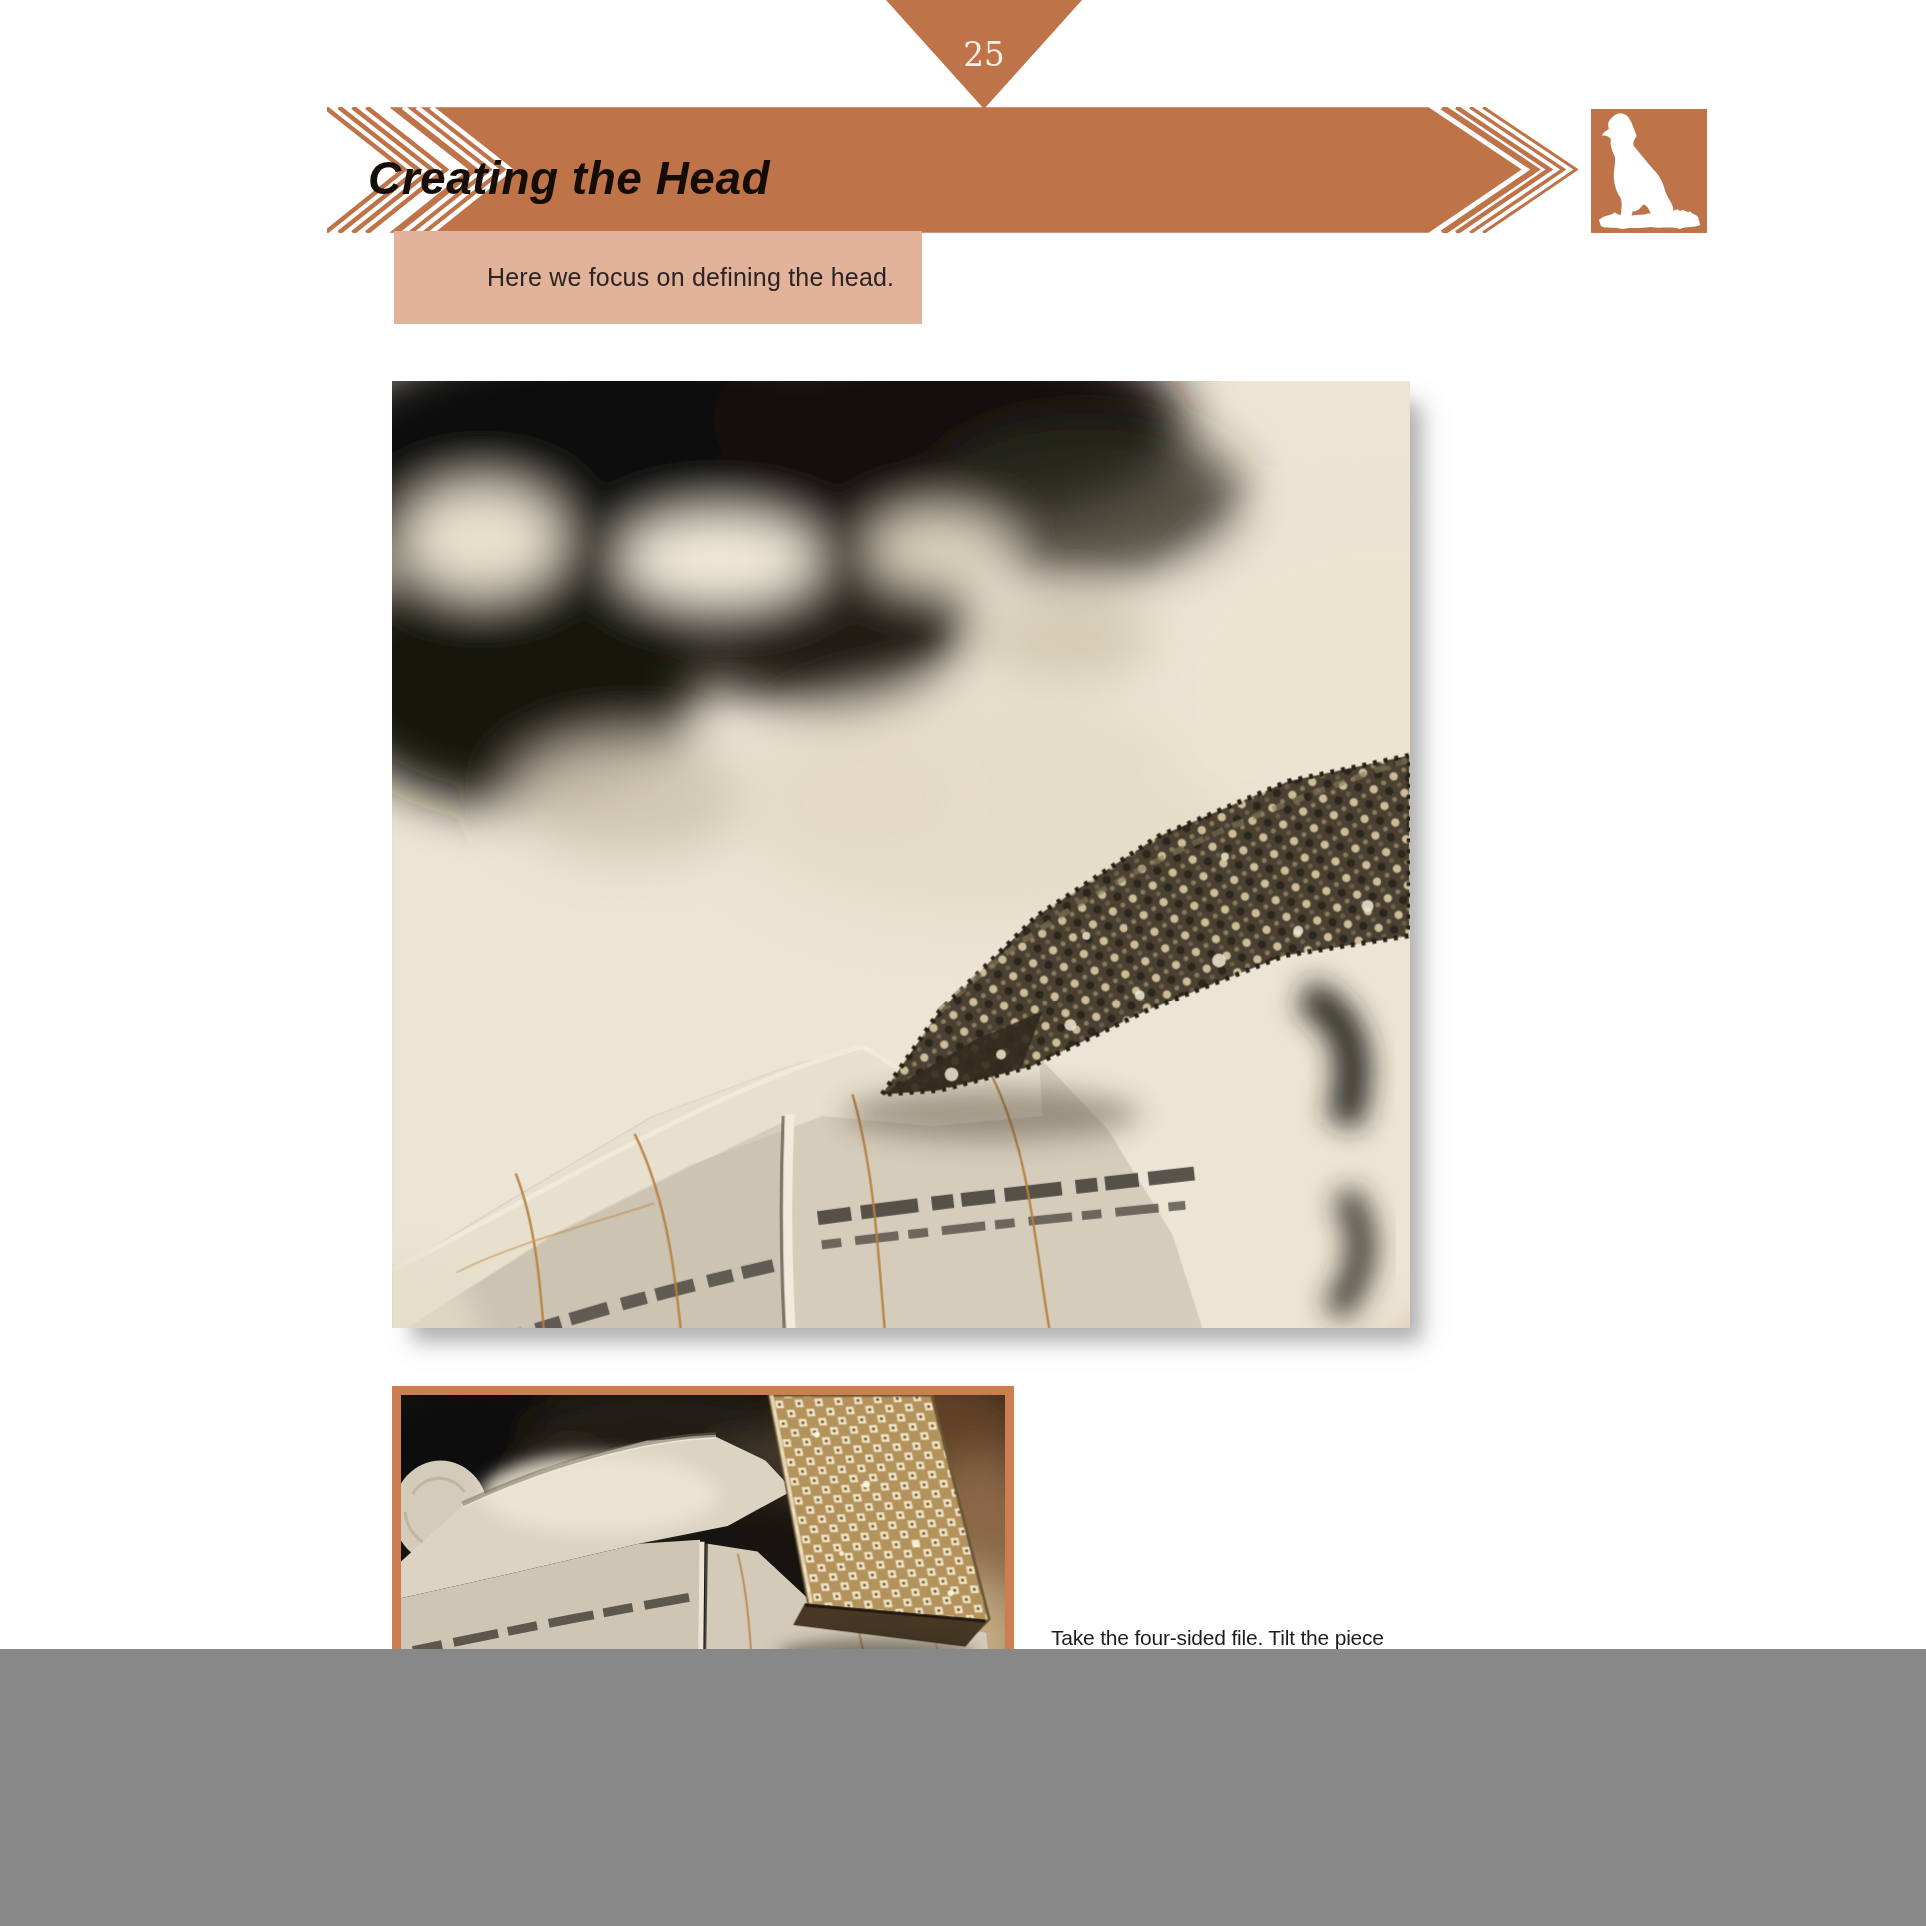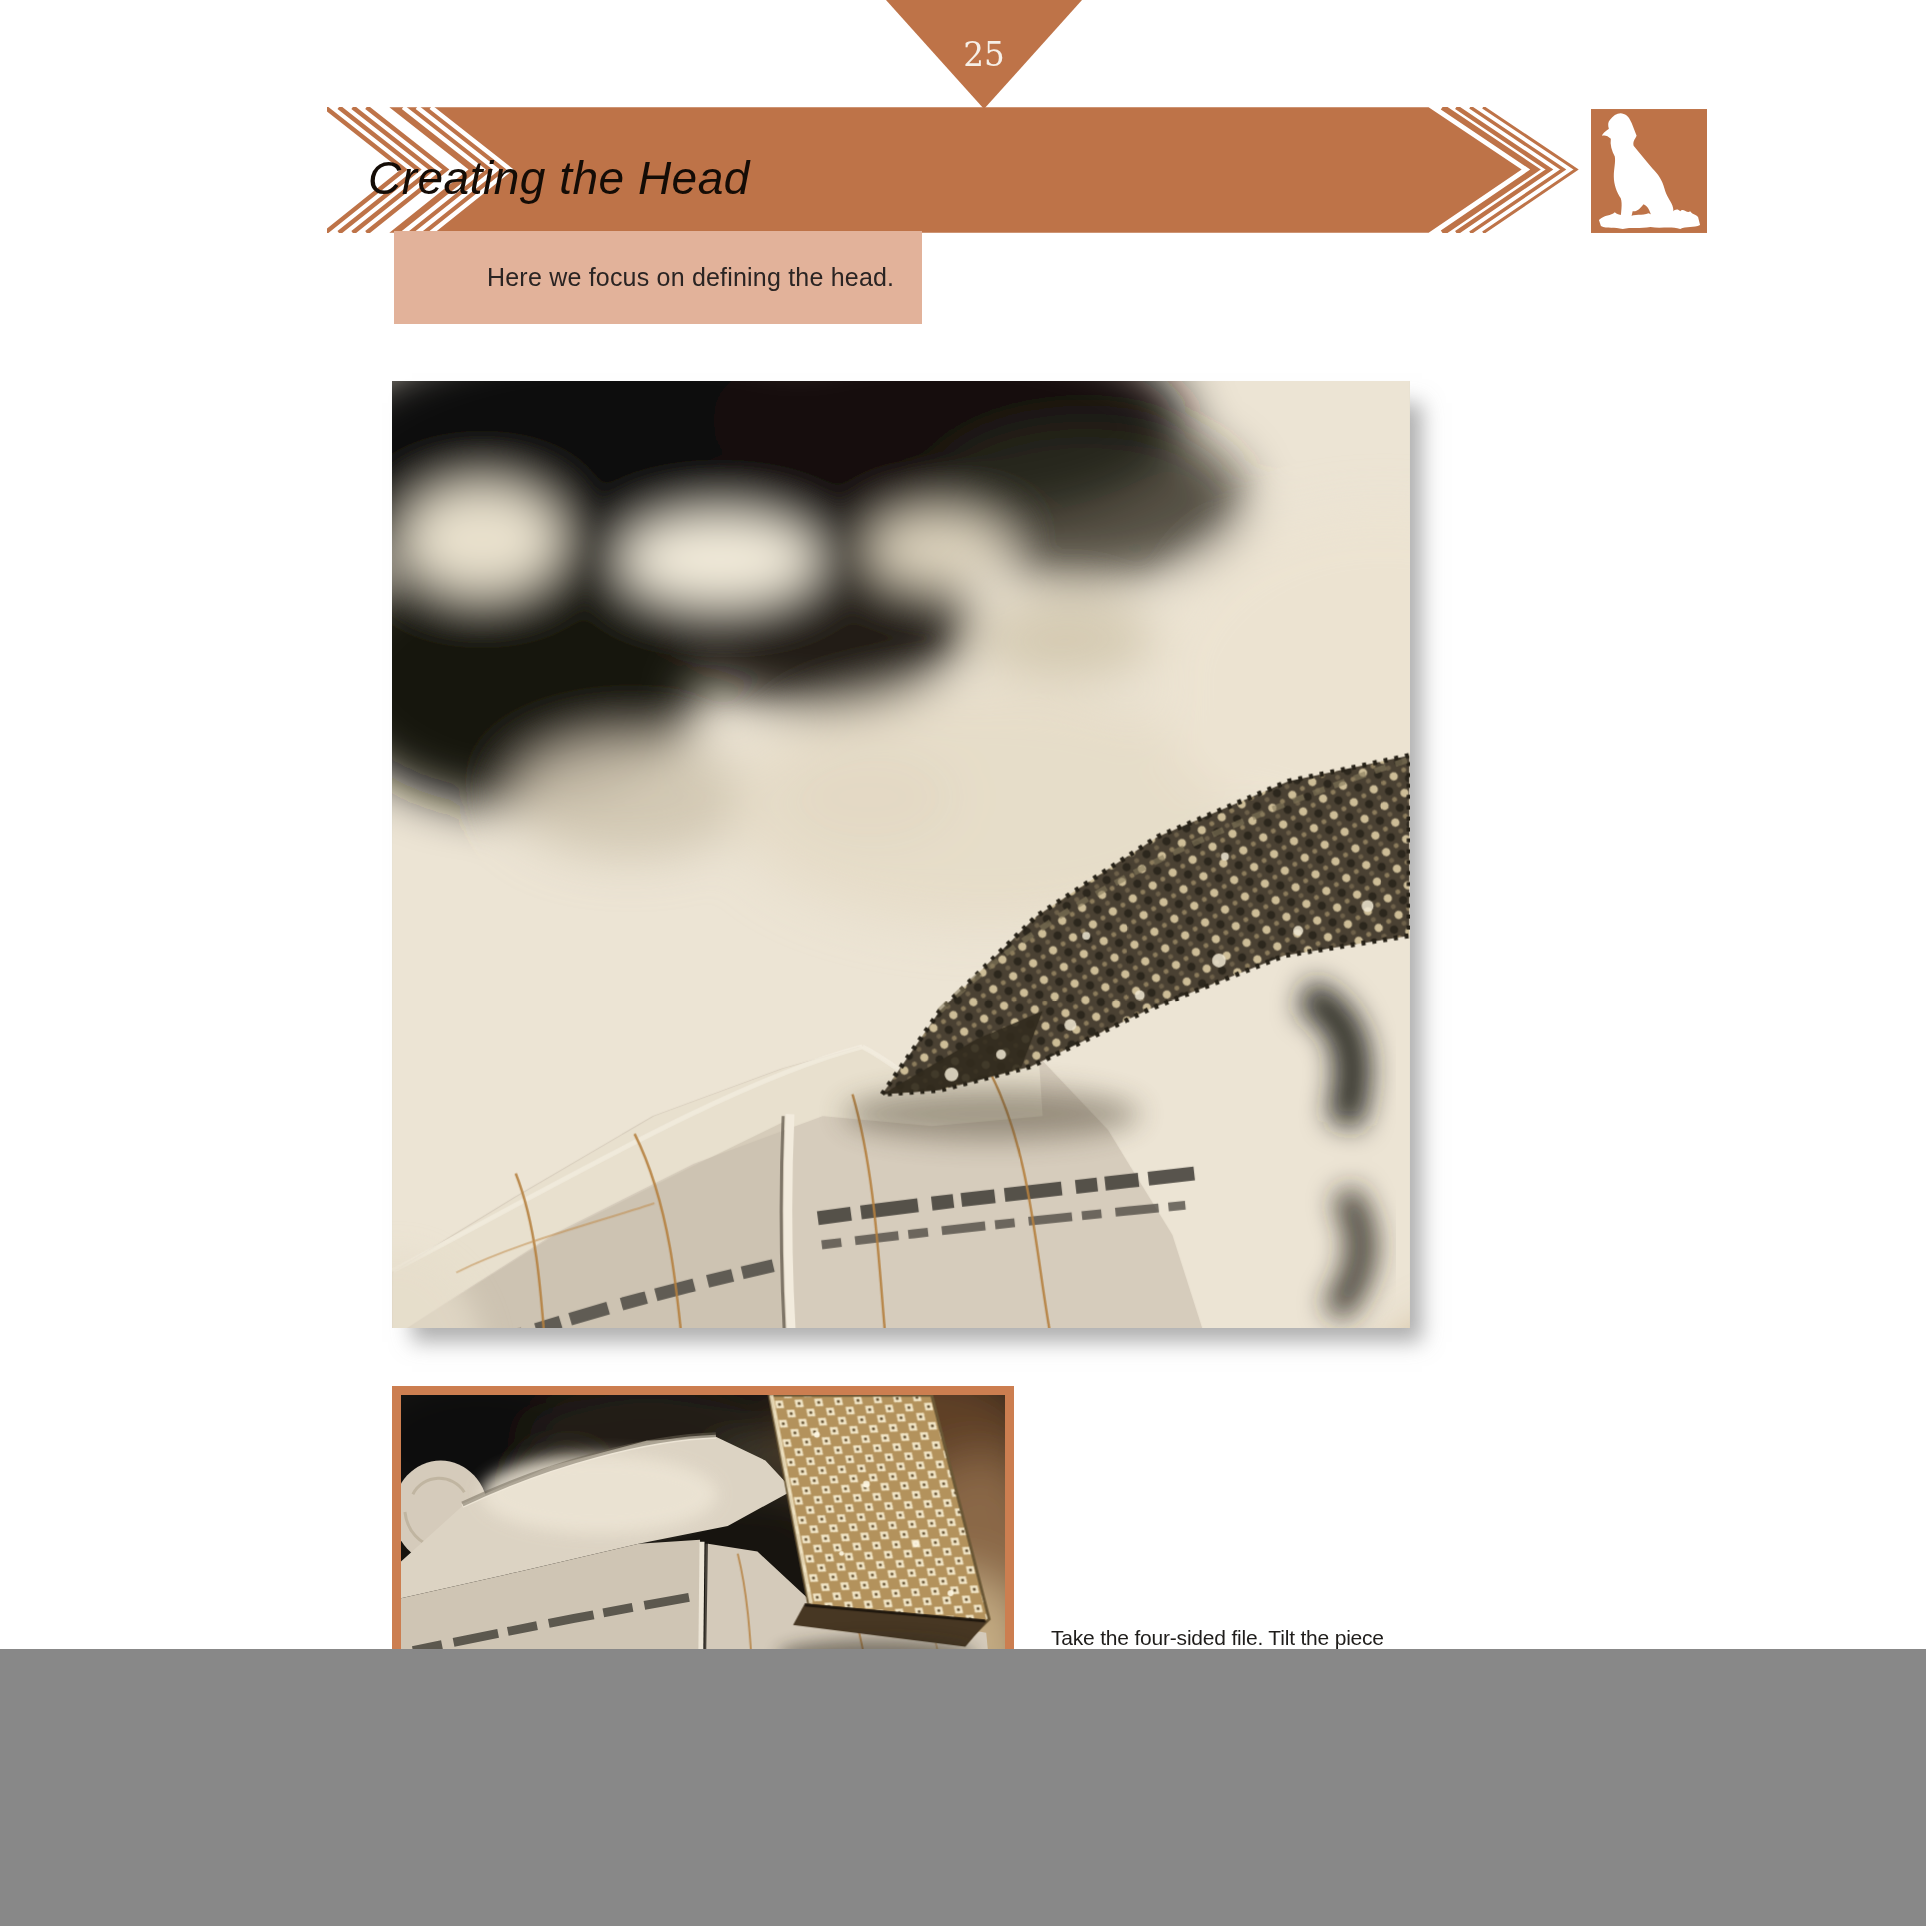--- a/index.html
+++ b/index.html
@@ -13,21 +13,21 @@
   #page{
     position:relative;width:1927px;height:1649px;background:var(--paper);
     font-family:"Liberation Sans", sans-serif;overflow:hidden;
   }
   .abs{position:absolute;}
   #page-number-tri{left:884px;top:0;}
   #page-number-text{font-family:"DejaVu Serif", serif;font-size:33px;fill:#f6efe7;}
   #header-band{left:327px;top:107px;}
   #page-title{
     left:368px;top:147px;width:693px;height:63px;
-    font-size:46px;font-style:italic;font-weight:400;letter-spacing:0.5px;
+    font-size:46px;font-style:italic;font-weight:700;letter-spacing:0.5px;
     color:#140c06;line-height:63px;
   }
   #logo-box{left:1591px;top:109px;}
   #intro-strip{
     left:394px;top:231px;width:480px;height:93px;background:var(--intro-bg);
     display:flex;align-items:center;padding-left:48px;
   }
   #intro-text{padding-left:45px;font-size:25px;color:#2a2423;letter-spacing:0.2px;}
   #main-photo{
     left:392px;top:381px;width:1018px;height:947px;

